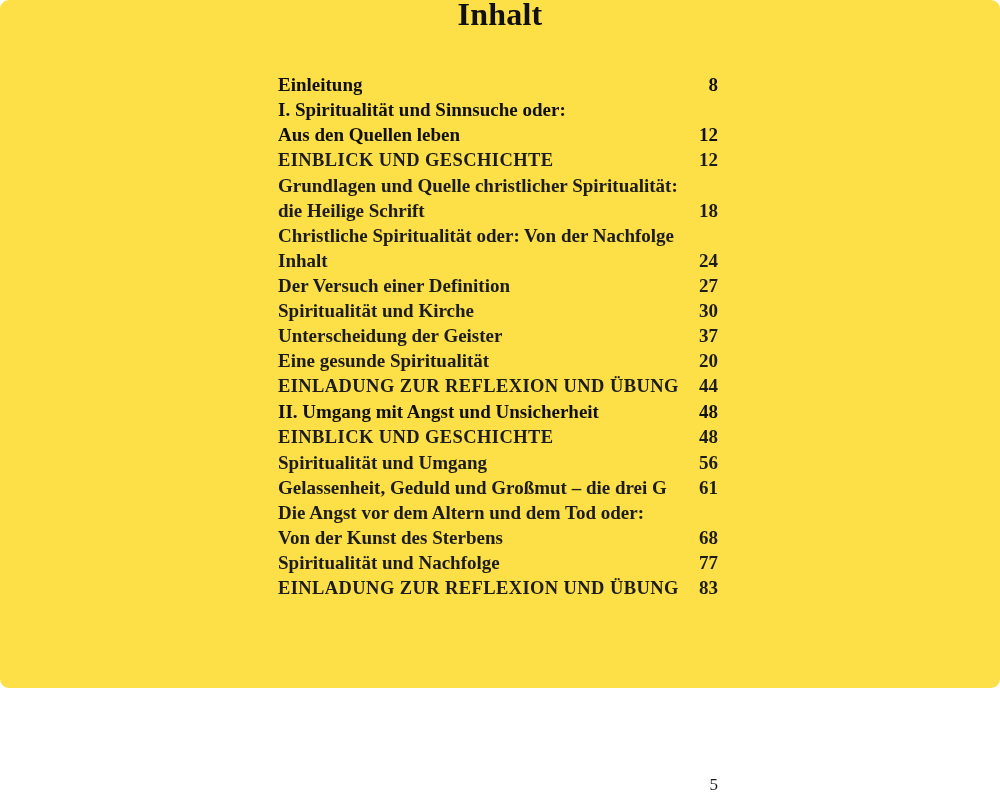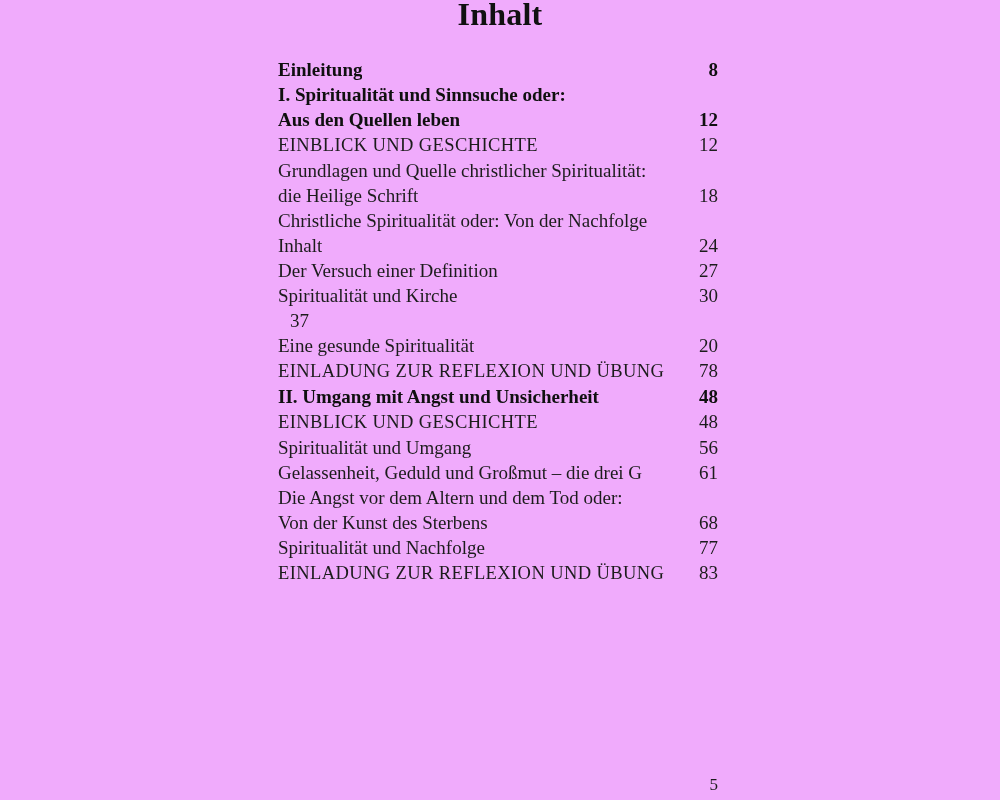--- a/index.html
+++ b/index.html
@@ -10,51 +10,53 @@
     width: 1000px;
     height: 800px;
     background: #ffffff;
     font-family: "Liberation Serif", serif;
     color: #1c1c1c;
     overflow: hidden;
   }
   .page {
     position: relative;
     width: 1000px;
-    height: 800px;
-    background: #f0abfc;
+    height: 688px;
+    background: #fde047;
+    border-radius: 9px;
   }
   .title {
     position: absolute;
     top: -6px;
     left: 0;
     width: 1000px;
     margin: 0;
     text-align: center;
     font-size: 32px;
     font-weight: 700;
     color: #111111;
     letter-spacing: 0.2px;
     line-height: 40px;
   }
   .toc {
     position: absolute;
     left: 278px;
-    top: 57px;
+    top: 72px;
     width: 440px;
   }
   .toc-section + .toc-section {
   }
   .toc-row {
     display: flex;
     justify-content: space-between;
     align-items: baseline;
     font-size: 19px;
     line-height: 25px;
     white-space: nowrap;
+    font-weight: bold;
   }
   .toc-row.bold {
     font-weight: 700;
     color: #101010;
   }
   .toc-row.caps .toc-text {
     letter-spacing: 0.4px;
     font-size: 18.5px;
   }
   .toc-text {
@@ -119,29 +121,30 @@
         </div>
         <div class="toc-row normal">
           <span class="toc-text">Der Versuch einer Definition</span>
           <span class="toc-page">27</span>
         </div>
         <div class="toc-row normal">
           <span class="toc-text">Spiritualität und Kirche</span>
           <span class="toc-page">30</span>
         </div>
         <div class="toc-row normal">
+          <span class="toc-text">Unterscheidung der Geister</span>
           <span class="toc-page">37</span>
         </div>
         <div class="toc-row normal">
           <span class="toc-text">Eine gesunde Spiritualität</span>
           <span class="toc-page">20</span>
         </div>
         <div class="toc-row caps">
           <span class="toc-text">EINLADUNG ZUR REFLEXION UND ÜBUNG</span>
-          <span class="toc-page">78</span>
+          <span class="toc-page">44</span>
         </div>
       </div>
       <div class="toc-section">
         <div class="toc-row bold">
           <span class="toc-text">II. Umgang mit Angst und Unsicherheit</span>
           <span class="toc-page">48</span>
         </div>
         <div class="toc-row caps">
           <span class="toc-text">EINBLICK UND GESCHICHTE</span>
           <span class="toc-page">48</span>

